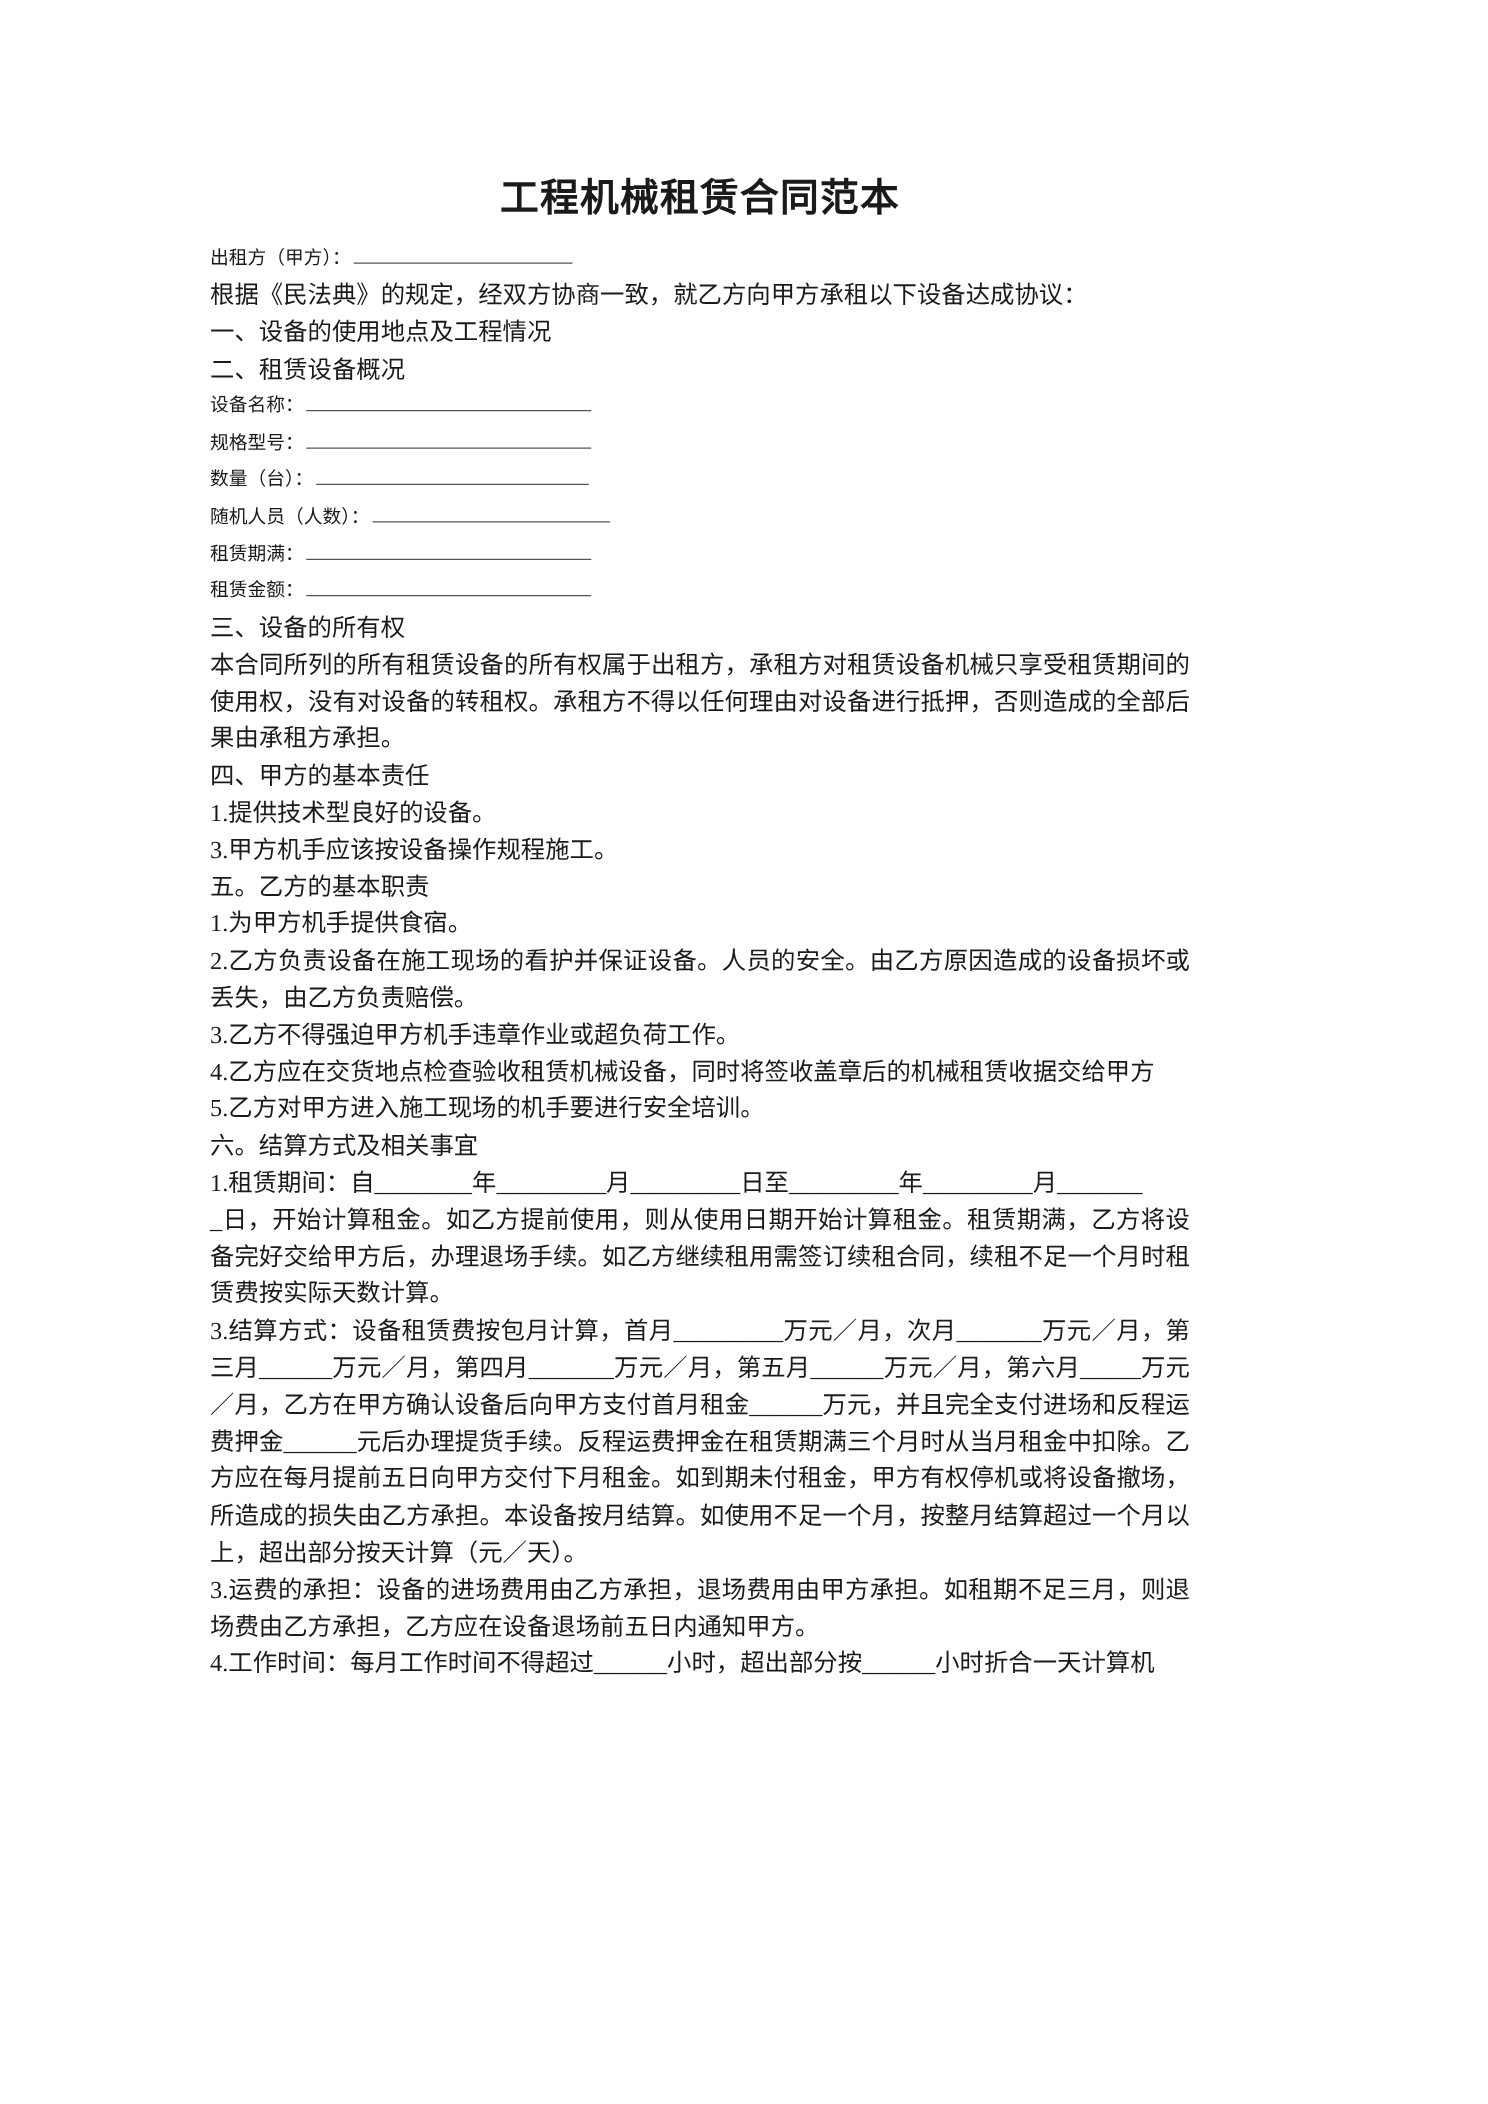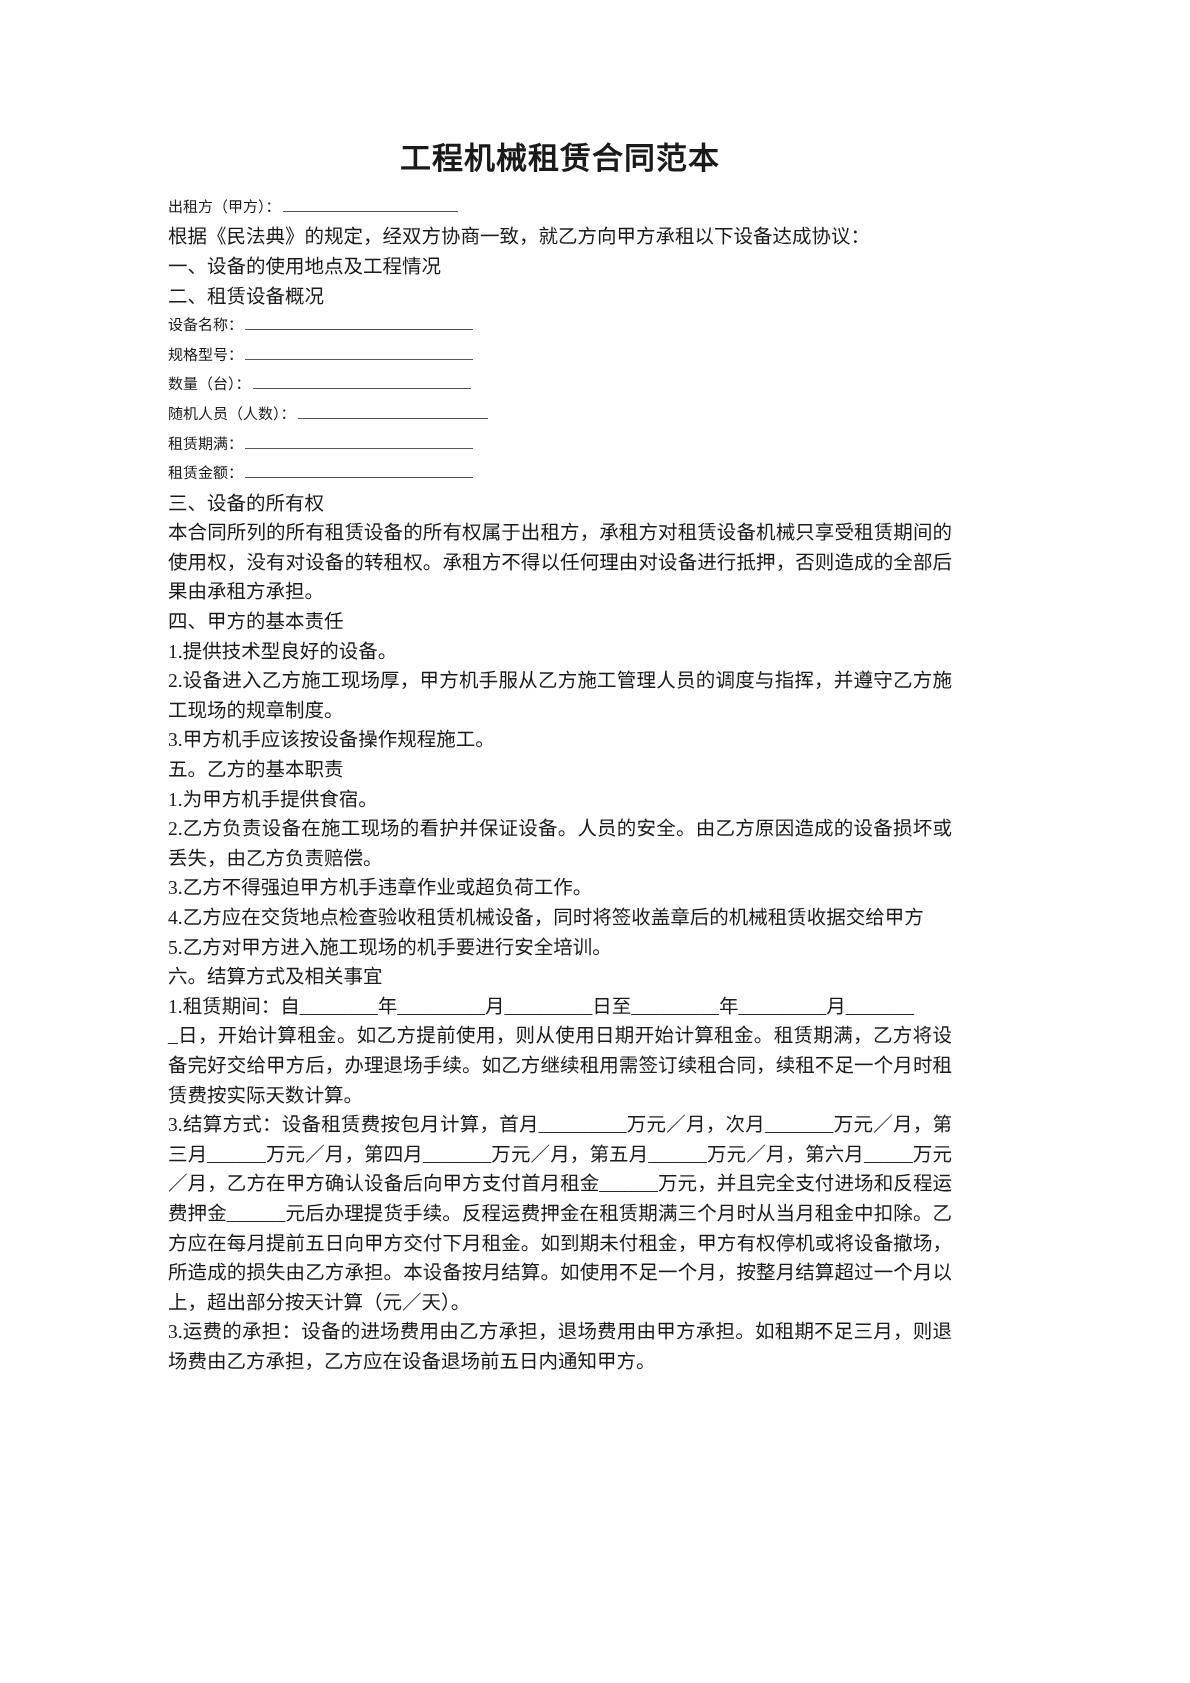--- a/index.html
+++ b/index.html
@@ -102,30 +102,30 @@
 
     <div class="field-row"><span>租赁期满：</span><span class="blank-rule w-b"></span></div>
 
     <div class="field-row"><span>租赁金额：</span><span class="blank-rule w-b"></span></div>
 
     <p class="line">三、设备的所有权</p>
     <p class="para">本合同所列的所有租赁设备的所有权属于出租方，承租方对租赁设备机械只享受租赁期间的使用权，没有对设备的转租权。承租方不得以任何理由对设备进行抵押，否则造成的全部后果由承租方承担。</p>
 
     <p class="line">四、甲方的基本责任</p>
     <p class="para">1.提供技术型良好的设备。</p>
-    <p class="para">2.设备进入乙方施工现场厚，甲方机手服从乙方施工管理人员的调度与指挥，并遵守乙方施工现场的规章制度。</p>
     <p class="para">3.甲方机手应该按设备操作规程施工。</p>
 
     <p class="line">五。乙方的基本职责</p>
     <p class="para">1.为甲方机手提供食宿。</p>
     <p class="para">2.乙方负责设备在施工现场的看护并保证设备。人员的安全。由乙方原因造成的设备损坏或丢失，由乙方负责赔偿。</p>
     <p class="para">3.乙方不得强迫甲方机手违章作业或超负荷工作。</p>
     <p class="para">4.乙方应在交货地点检查验收租赁机械设备，同时将签收盖章后的机械租赁收据交给甲方</p>
     <p class="para">5.乙方对甲方进入施工现场的机手要进行安全培训。</p>
 
     <p class="line">六。结算方式及相关事宜</p>
     <p class="line">1.租赁期间：自________年_________月_________日至_________年_________月_______
 _日，开始计算租金。如乙方提前使用，则从使用日期开始计算租金。租赁期满，乙方将设备完好交给甲方后，办理退场手续。如乙方继续租用需签订续租合同，续租不足一个月时租赁费按实际天数计算。</p>
     <p class="para">3.结算方式：设备租赁费按包月计算，首月_________万元／月，次月_______万元／月，第三月______万元／月，第四月_______万元／月，第五月______万元／月，第六月_____万元／月，乙方在甲方确认设备后向甲方支付首月租金______万元，并且完全支付进场和反程运费押金______元后办理提货手续。反程运费押金在租赁期满三个月时从当月租金中扣除。乙方应在每月提前五日向甲方交付下月租金。如到期未付租金，甲方有权停机或将设备撤场，所造成的损失由乙方承担。本设备按月结算。如使用不足一个月，按整月结算超过一个月以上，超出部分按天计算（元／天）。</p>
     <p class="para">3.运费的承担：设备的进场费用由乙方承担，退场费用由甲方承担。如租期不足三月，则退场费由乙方承担，乙方应在设备退场前五日内通知甲方。</p>
+    <p class="para">4.工作时间：每月工作时间不得超过______小时，超出部分按______小时折合一天计算机</p>
 
   </div>
 </div>
 
 </body></html>

